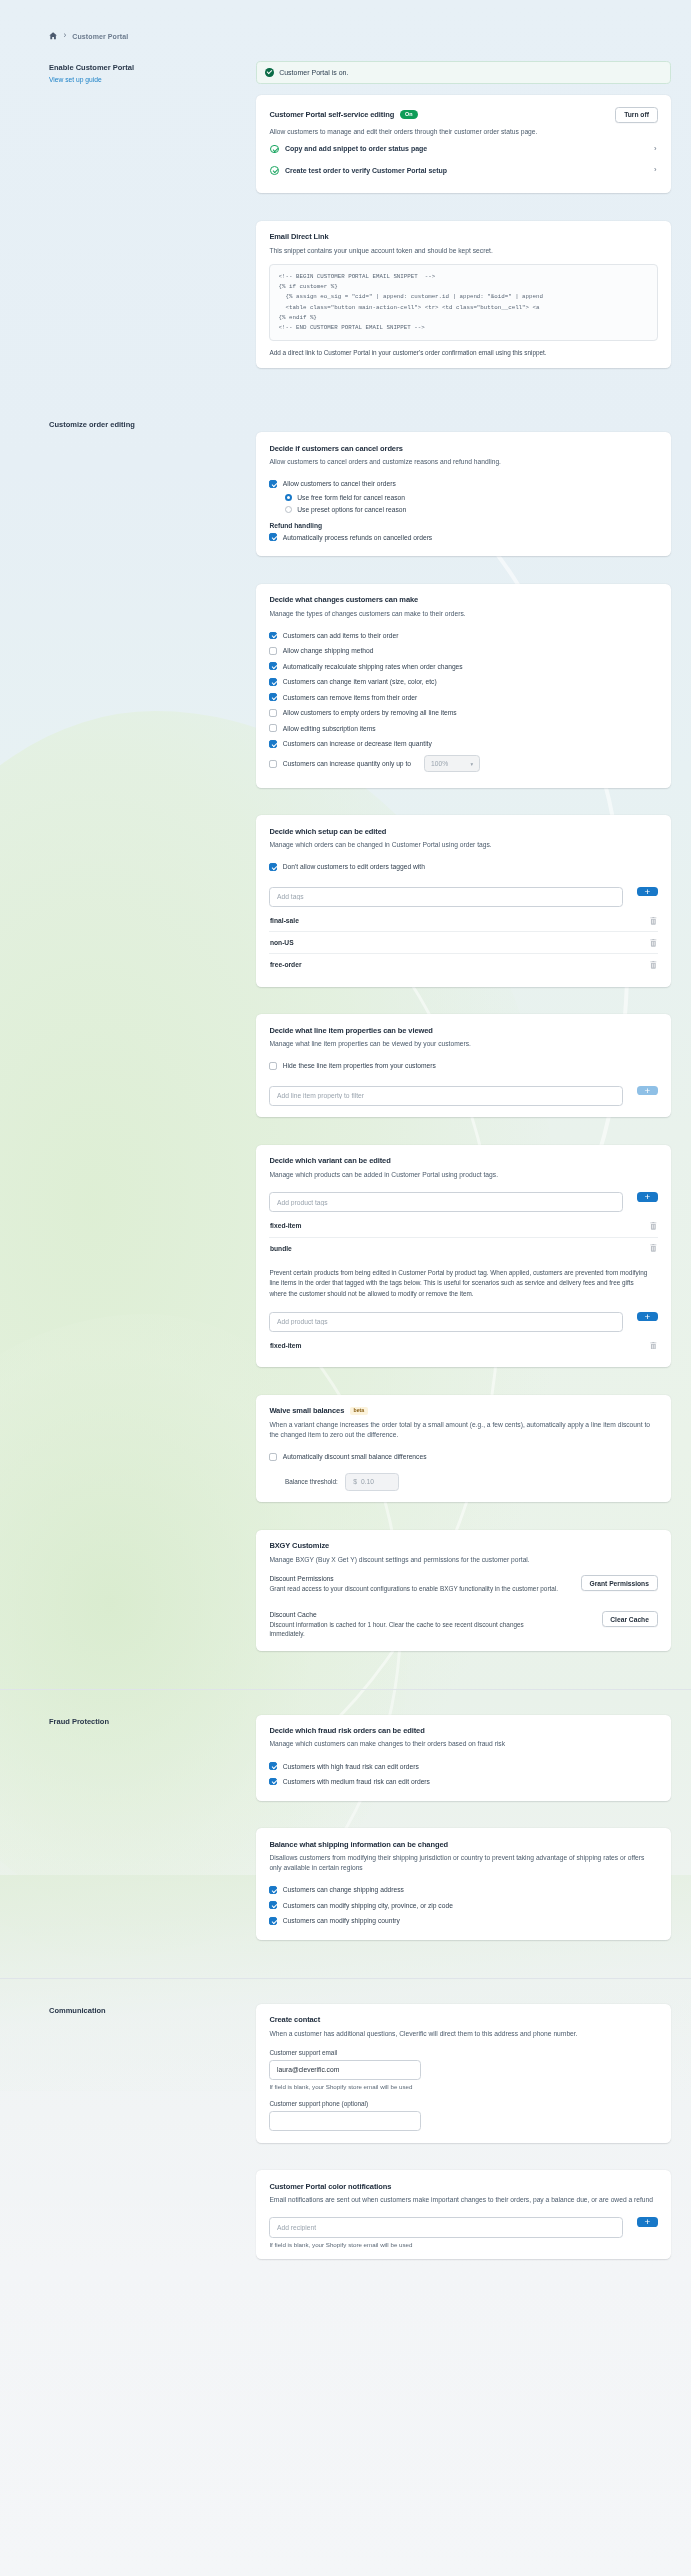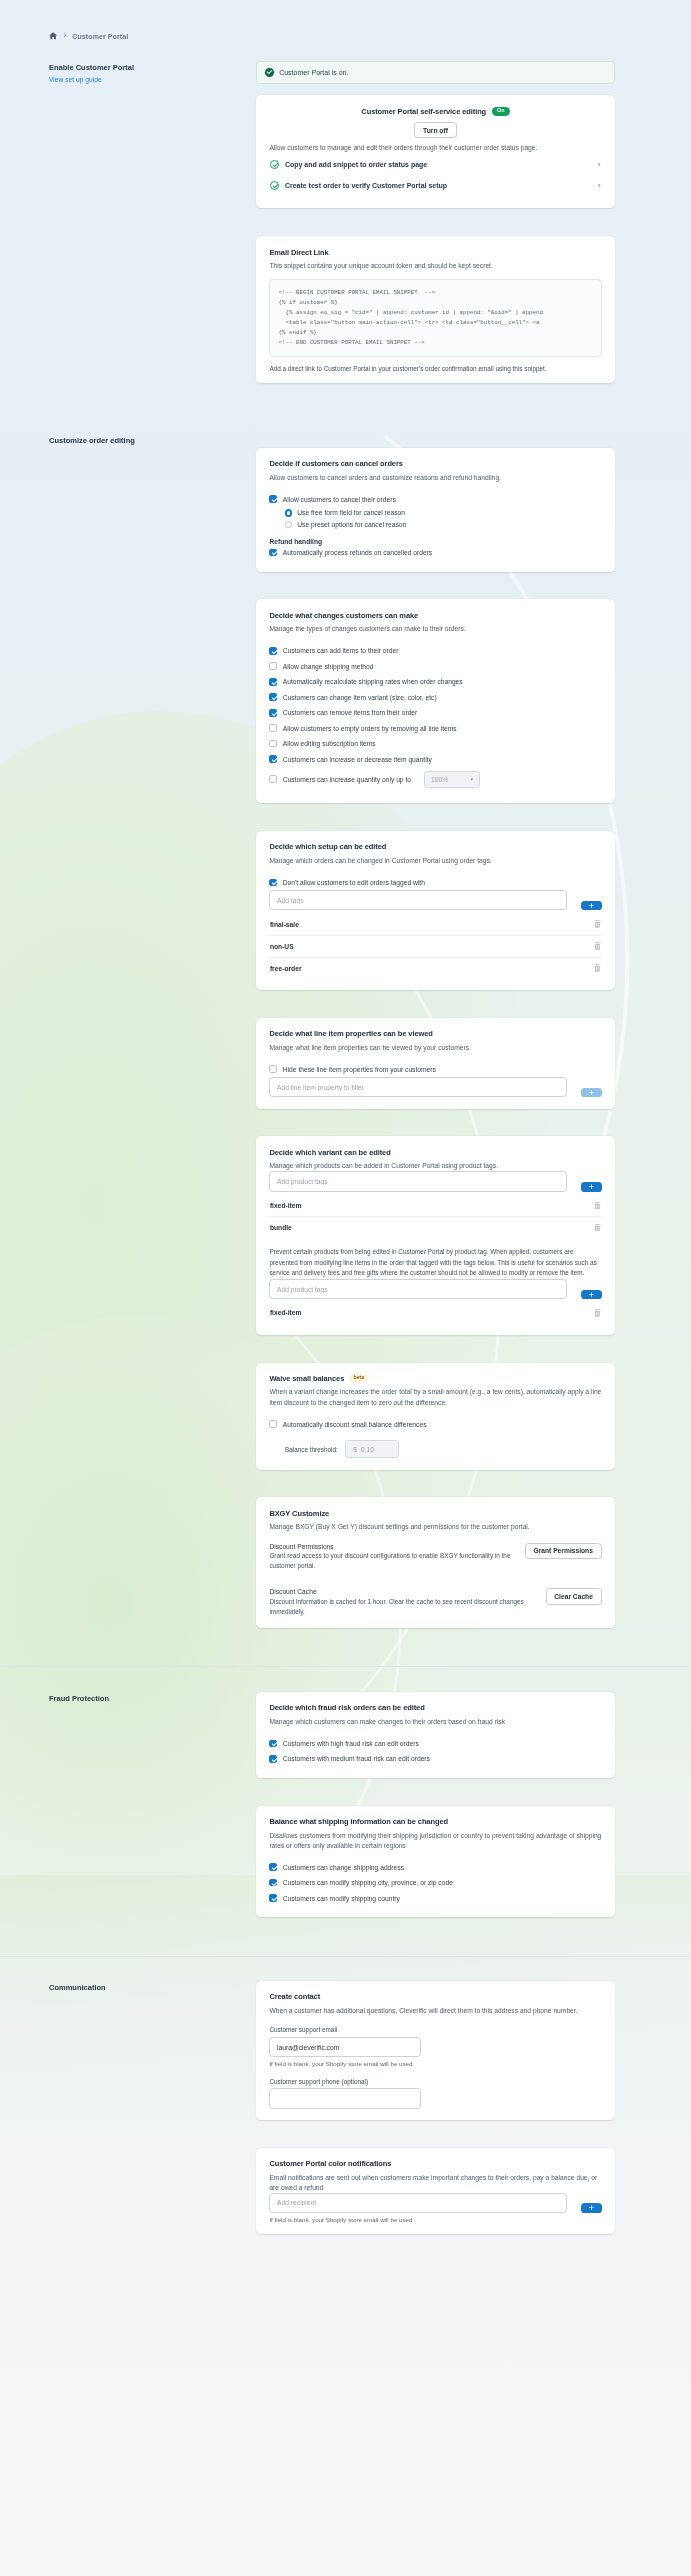--- a/index.html
+++ b/index.html
@@ -99,21 +99,21 @@
     padding: 14.4px 0 0 49px;
     font-size: 13px;
     font-weight: 700;
     color: #14161a;
     letter-spacing: -0.1px;
   }
 
   
   .section {
     display: flex;
-    padding: 0 76px 0 49px;
+    padding: 0 20px 0 49px;
     align-items: flex-start;
   }
   .section-label-col {
     width: 207px;
     flex: 0 0 207px;
     padding-right: 14.4px;
   }
   .section-label {
     font-size: 7.5px;
     font-weight: 700;
@@ -167,21 +167,20 @@
 
   .card-title {
     font-size: 7.5px;
     font-weight: 700;
     color: #222f3f;
     letter-spacing: -0.1px;
   }
   .card-title-row {
     display: flex; align-items: center; gap: 6.2px;
     justify-content: space-between;
-    flex-direction: column;
   }
   .card-title-left { display: flex; align-items: center; gap: 5.7px; }
   .pill-on {
     background: #0f9d58;
     color: #fff;
     font-size: 5.4px;
     font-weight: 700;
     padding: 1.5px 5.2px 1.8px;
     border-radius: 6.2px;
     line-height: 1.1;
@@ -343,22 +342,22 @@
   .radio.on { border: 2.1px solid #1878c8; background: #fff; }
   .sub-head {
     font-size: 6.7px;
     font-weight: 700;
     color: #2a3847;
     margin-top: 7.2px;
   }
 
   
   .tag-input-row {
-    display: flex; align-items: flex-end; gap: 14px;
-    margin-top: 0;
+    display: flex; align-items: flex-start; gap: 14px;
+    margin-top: 12px;
   }
   .tag-input {
     flex: 1 1 auto;
     border: 0.5px solid #ccd2d9;
     border-radius: 3.6px;
     background: #fff;
     padding: 5.7px 6.7px;
     font-size: 6.7px;
     color: #1f2a36;
     font-family: "Liberation Sans", sans-serif;

